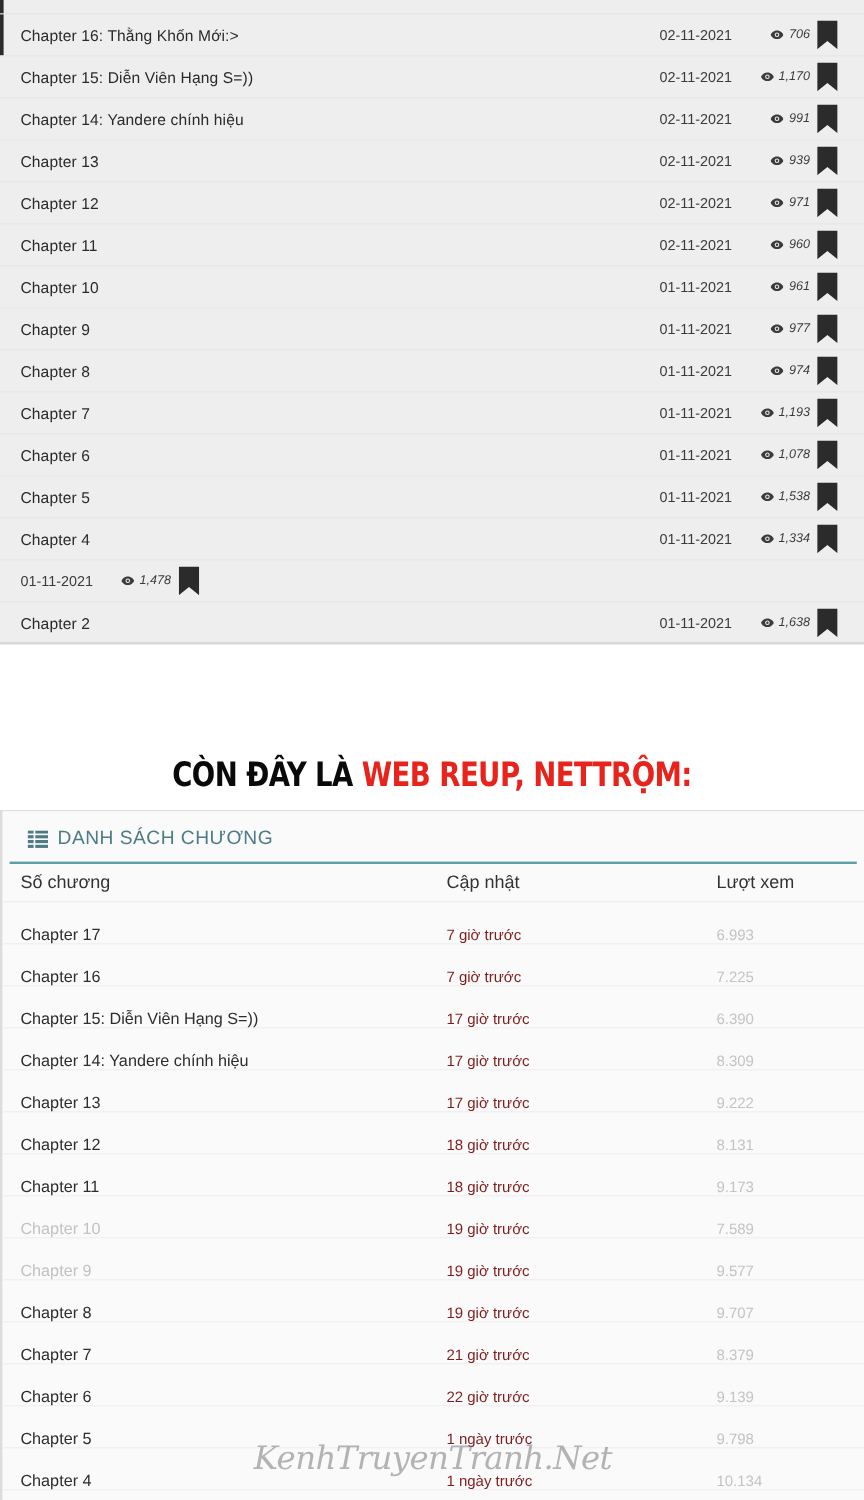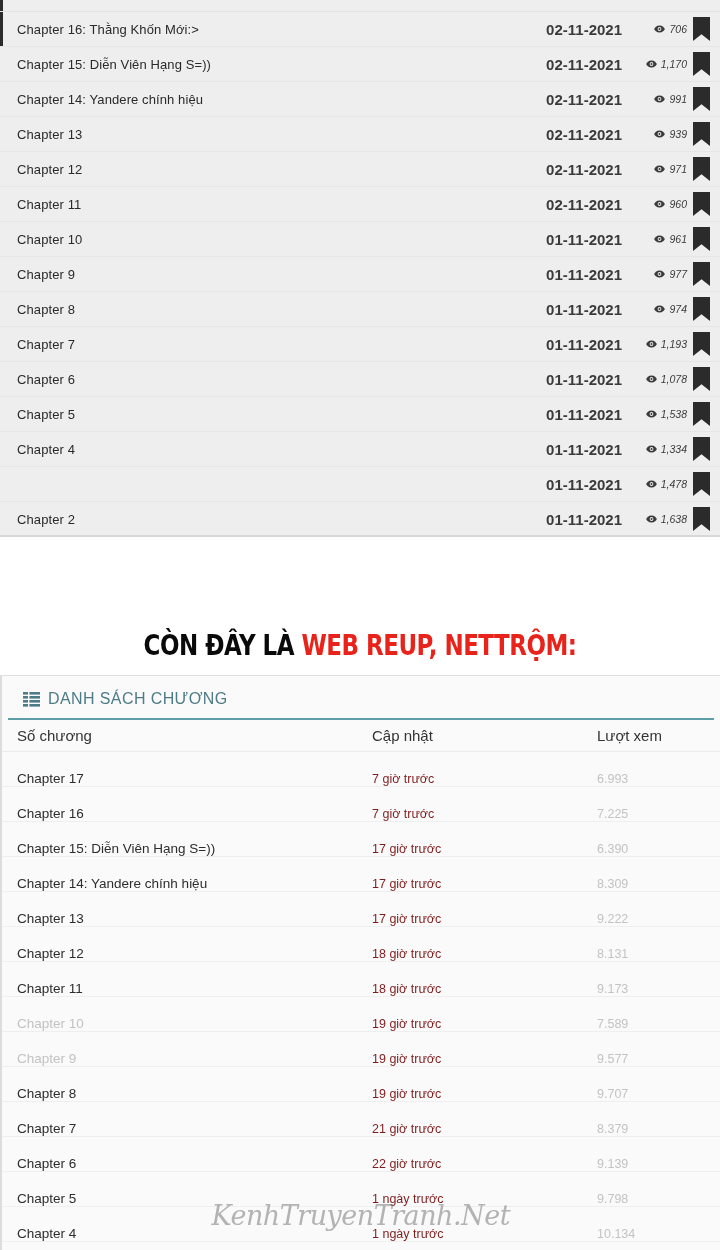--- a/index.html
+++ b/index.html
@@ -35,45 +35,43 @@
     background: #2b2b2b;
   }
 
   .s1-row {
     position: relative;
     height: 35px;
     display: flex;
     align-items: center;
     border-bottom: 1px solid #e6e6e6;
     padding-left: 17px;
-    padding-right: 8px;
-    justify-content: flex-end;
+    padding-right: 20px;
   }
   .s1-row.first-row::before {
     content: "";
     position: absolute;
     left: 0; top: 0;
     width: 3px; height: 100%;
     background: #2b2b2b;
   }
 
   .s1-title {
     flex: 1 1 auto;
     font-size: 13px;
     color: #2a2a2a;
     letter-spacing: .1px;
     white-space: nowrap;
   }
 
   .s1-date {
-    font-size: 15px;
+    font-size: 12px;
     color: #3b3b3b;
     white-space: nowrap;
     margin-right: 9px;
-    font-weight: bold;
   }
 
   .s1-views {
     display: flex;
     align-items: center;
     gap: 4px;
     min-width: 56px;
     justify-content: flex-end;
     margin-right: 6px;
   }

